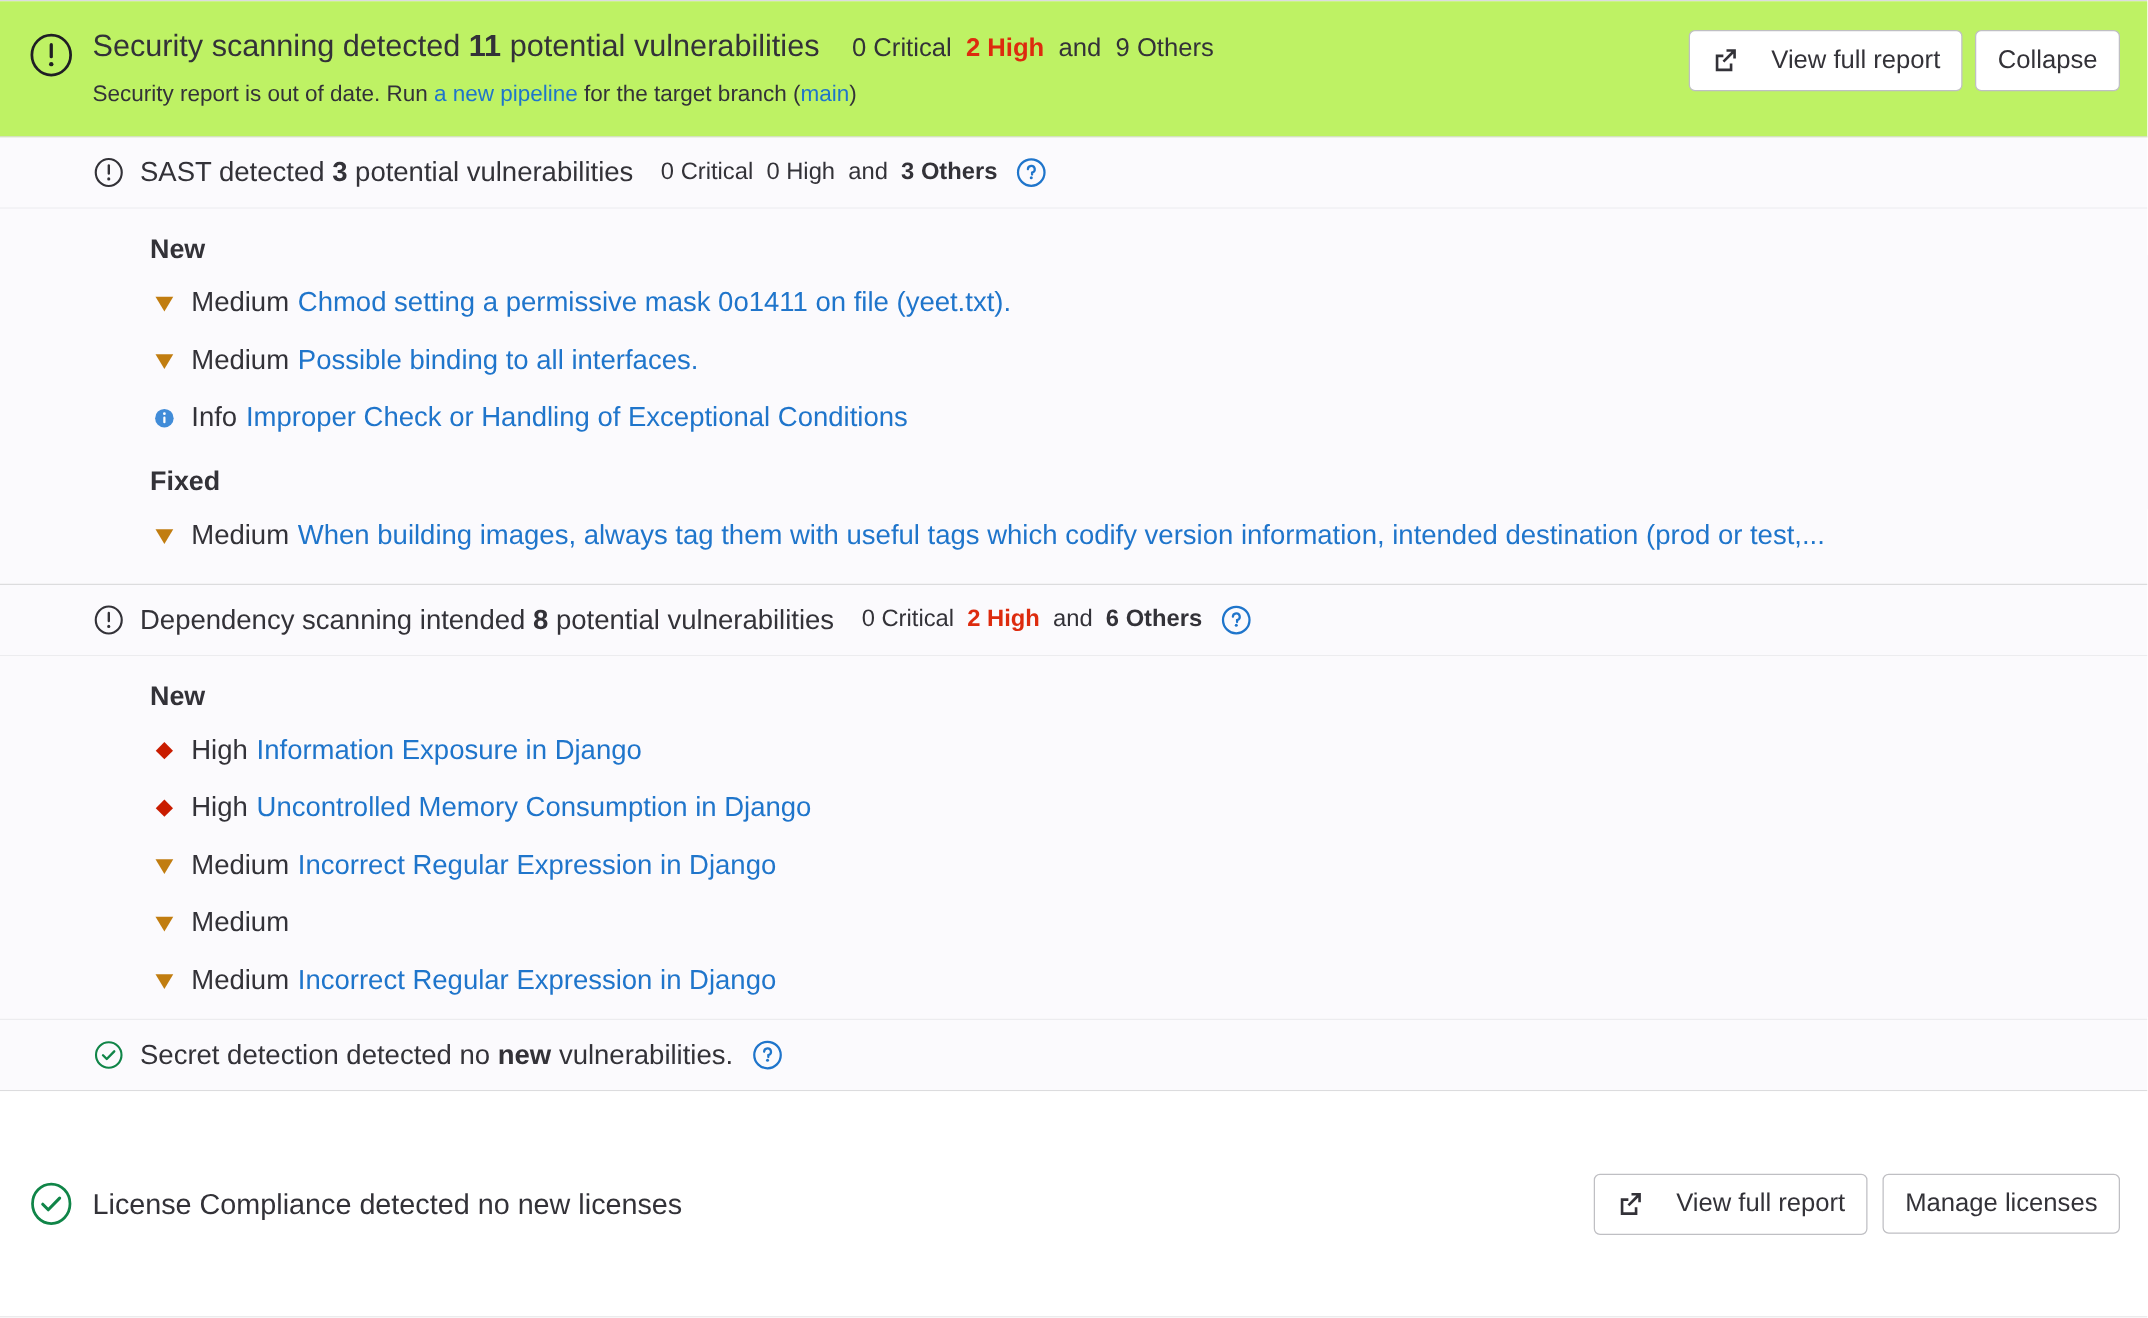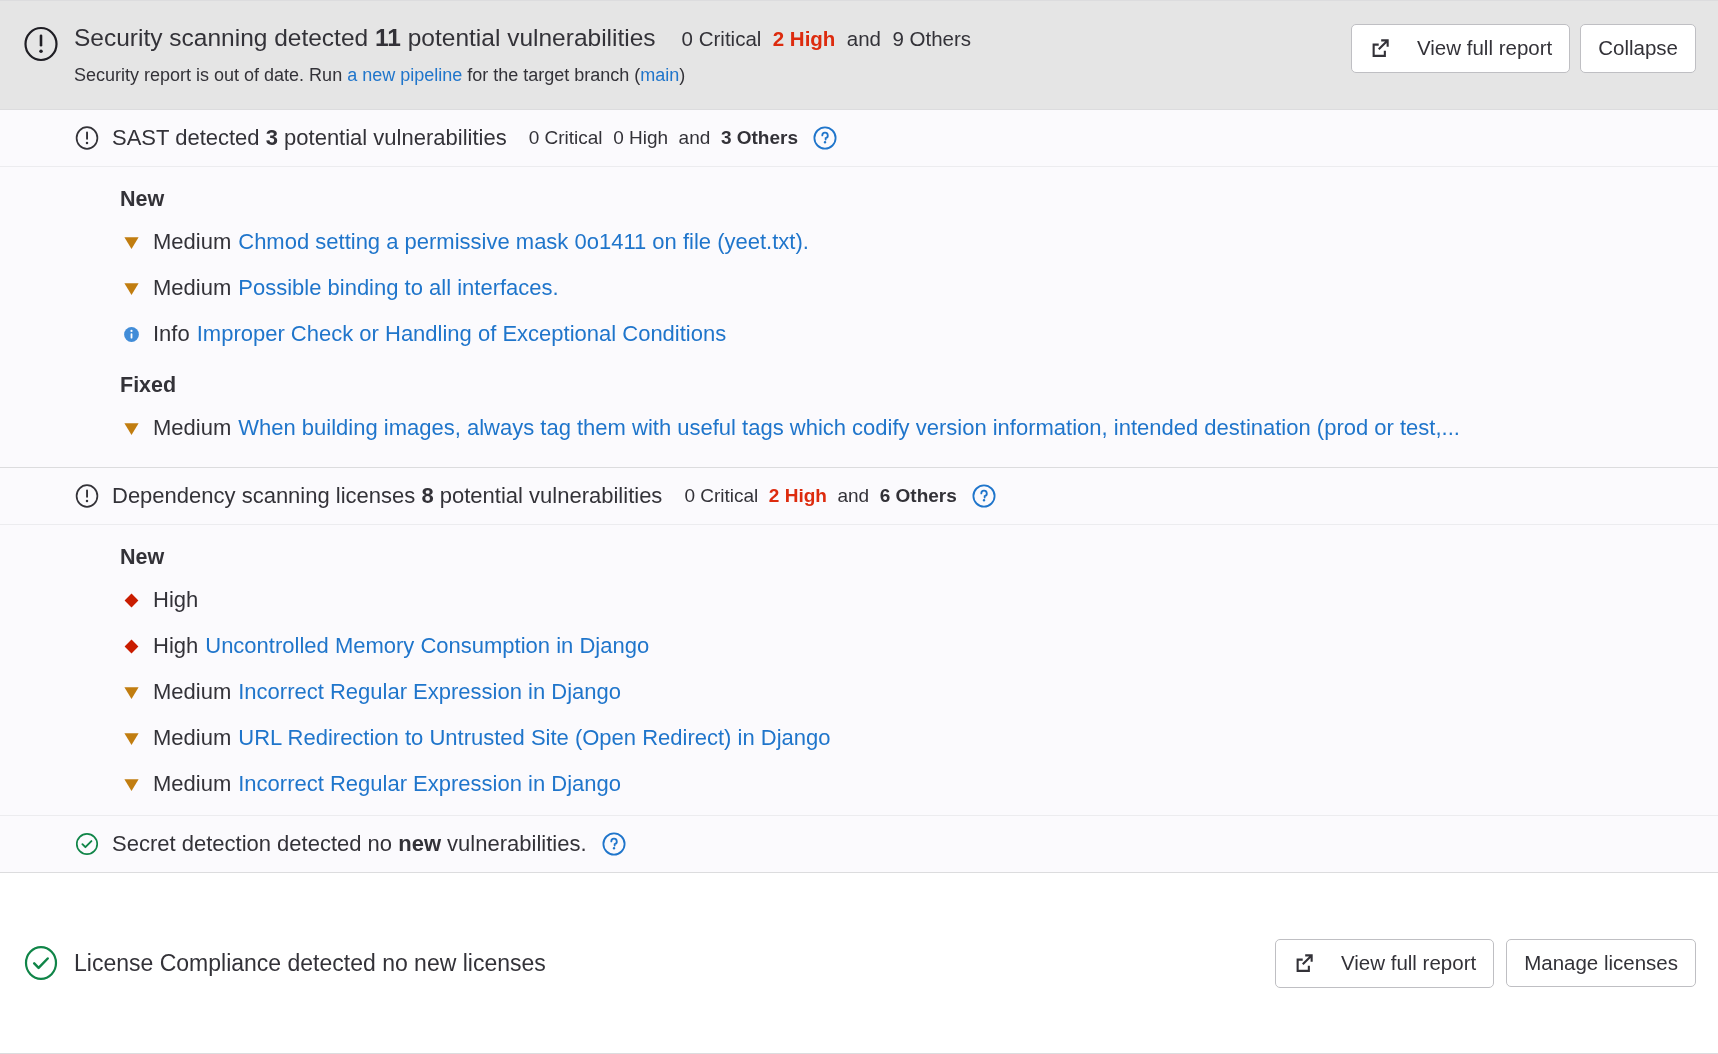--- a/index.html
+++ b/index.html
@@ -22,21 +22,21 @@
     flex-direction: column;
     border-top: 1px solid #dcdcde;
     border-bottom: 1px solid #dcdcde;
   }
 
   
   .summary-header {
     display: flex;
     align-items: flex-start;
     padding: 20px 22px 20px 22px;
-    background: #e5e5e5;
+    background: #bef264;
     border-bottom: 1px solid #dcdcde;
     min-height: 108px;
   }
   .summary-status-icon {
     flex: 0 0 auto;
     width: 38px; height: 38px;
     margin-top: 4px;
     margin-right: 14px;
     display: flex; align-items: center; justify-content: center;
   }
@@ -354,21 +354,21 @@
   </div>
 
   <div class="scanner-header" style="border-top:1px solid #dcdcde;">
     <div class="hdr-icon">
       <svg width="24" height="24" viewBox="0 0 24 24" aria-hidden="true">
         <ellipse cx="12" cy="12" rx="10.4" ry="10.8" fill="none" stroke="#333238" stroke-width="1.7"></ellipse>
         <rect x="11.1" y="5.4" width="1.9" height="8.3" rx="0.95" fill="#333238"></rect>
         <circle cx="12" cy="17.1" r="1.25" fill="#333238"></circle>
       </svg>
     </div>
-    <div class="hdr-text"><span>Dependency scanning licenses </span><b>8</b><span> potential vulnerabilities</span></div>
+    <div class="hdr-text"><span>Dependency scanning intended </span><b>8</b><span> potential vulnerabilities</span></div>
     <div class="hdr-counts"><span class="sev-critical">0 Critical</span><span>&nbsp;&nbsp;</span><span class="sev-high-red">2 High</span><span>&nbsp;&nbsp;</span><span class="sev-and">and</span><span>&nbsp;&nbsp;</span><span class="sev-others">6 Others</span></div>
     <span class="help-icon">
       <svg width="26" height="26" viewBox="0 0 26 26" aria-hidden="true">
         <circle cx="13" cy="13" r="10.6" fill="none" stroke="#1f75cb" stroke-width="1.8"></circle>
         <path d="M13 17.1v.1" stroke="#1f75cb" stroke-width="2.4" stroke-linecap="round"></path>
         <path d="M10.3 10.4a2.75 2.75 0 1 1 3.35 2.7v1.5" fill="none" stroke="#1f75cb" stroke-width="1.8" stroke-linecap="round"></path>
       </svg>
     </span>
   </div>
 
@@ -376,20 +376,21 @@
 
     <div class="group-title">New</div>
 
     <div class="finding-row">
       <span class="finding-sev-icon">
         <svg width="19" height="19" viewBox="0 0 19 19" aria-hidden="true">
             <path d="M9.5 2.6 16.4 9.5 9.5 16.4 2.6 9.5z" fill="#c91c00"></path>
           </svg>
       </span>
       <span class="finding-sev-label">High</span>
+      <a class="finding-name">Information Exposure in Django</a>
     </div>
 
     <div class="finding-row">
       <span class="finding-sev-icon">
         <svg width="19" height="19" viewBox="0 0 19 19" aria-hidden="true">
             <path d="M9.5 2.6 16.4 9.5 9.5 16.4 2.6 9.5z" fill="#c91c00"></path>
           </svg>
       </span>
       <span class="finding-sev-label">High</span>
       <a class="finding-name">Uncontrolled Memory Consumption in Django</a>
@@ -405,21 +406,20 @@
       <a class="finding-name">Incorrect Regular Expression in Django</a>
     </div>
 
     <div class="finding-row">
       <span class="finding-sev-icon">
         <svg width="19" height="19" viewBox="0 0 19 19" aria-hidden="true">
             <path d="M2.4 4.3h14.2L9.5 16.1z" fill="#c17d10"></path>
           </svg>
       </span>
       <span class="finding-sev-label">Medium</span>
-      <a class="finding-name">URL Redirection to Untrusted Site (Open Redirect) in Django</a>
     </div>
 
     <div class="finding-row">
       <span class="finding-sev-icon">
         <svg width="19" height="19" viewBox="0 0 19 19" aria-hidden="true">
             <path d="M2.4 4.3h14.2L9.5 16.1z" fill="#c17d10"></path>
           </svg>
       </span>
       <span class="finding-sev-label">Medium</span>
       <a class="finding-name">Incorrect Regular Expression in Django</a>

